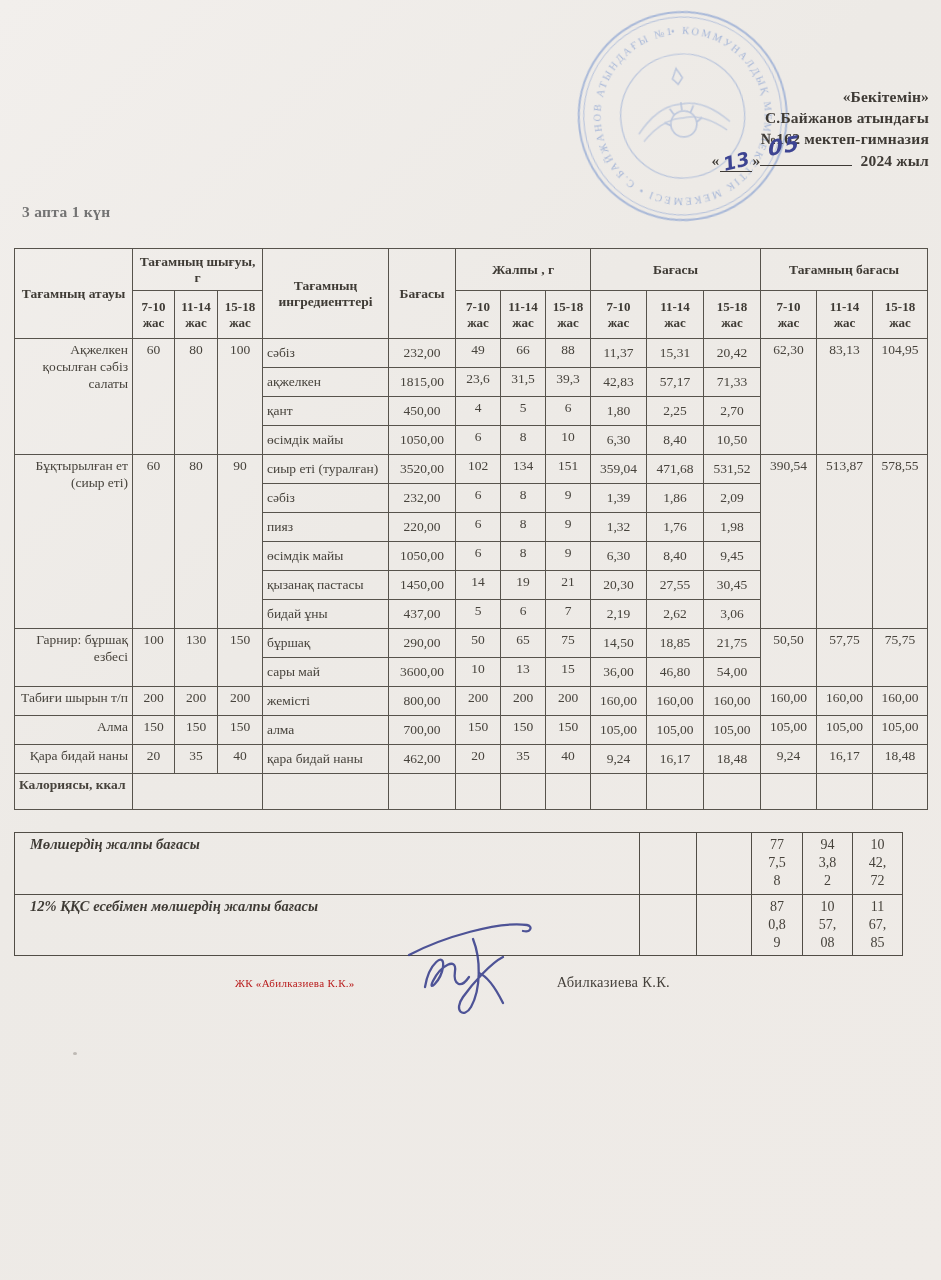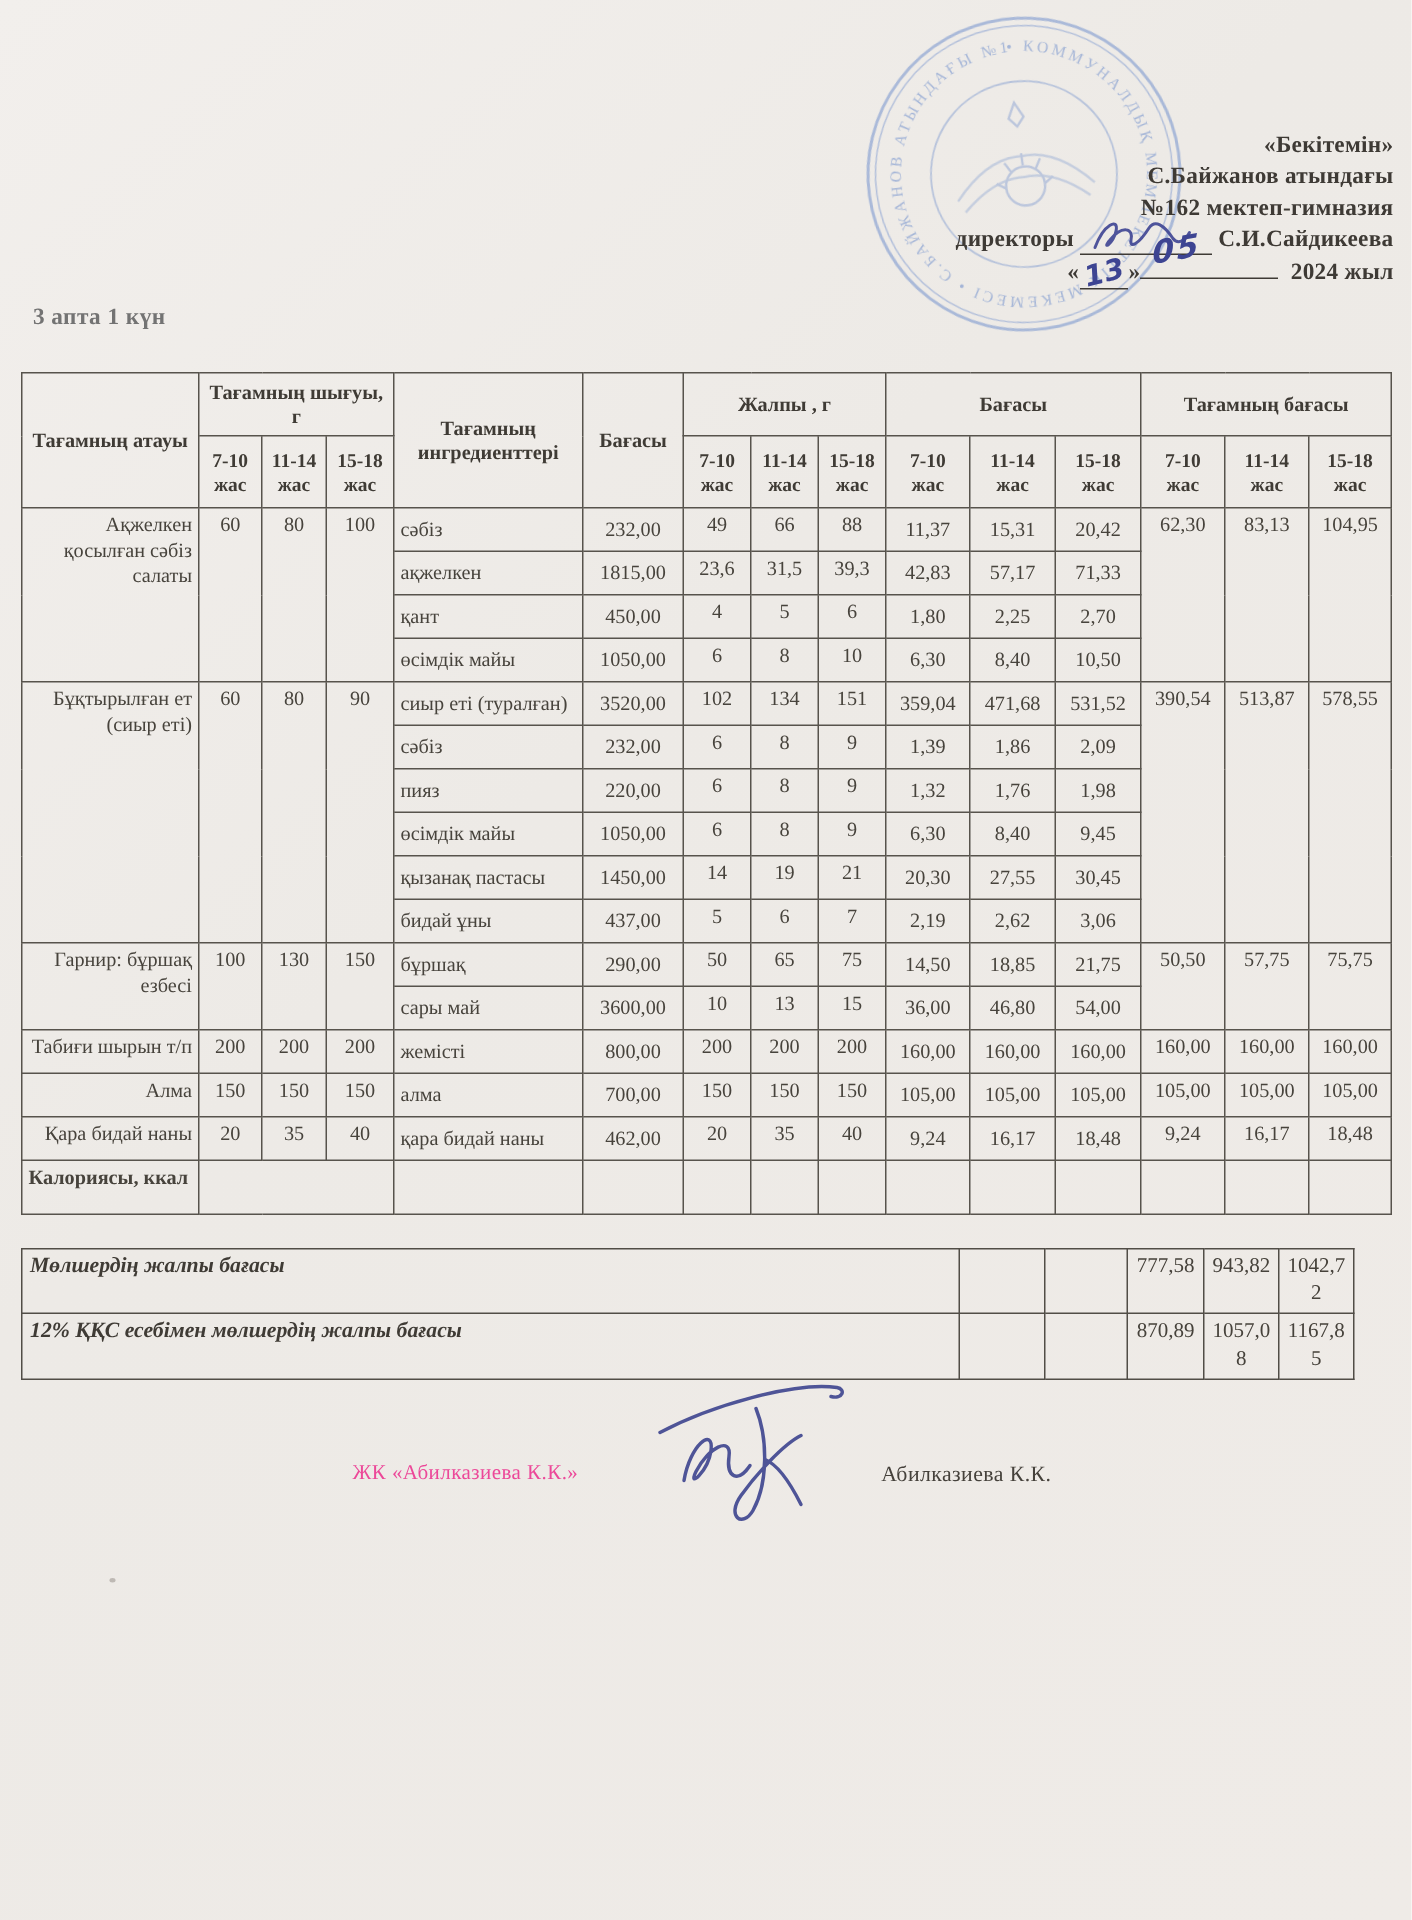--- a/index.html
+++ b/index.html
@@ -36,26 +36,26 @@
   table.menu thead tr:nth-child(2) th { height: 48px; font-size: 13px; }
   td.dishname { text-align:right; vertical-align: top; line-height: 1.25; font-size: 13.5px; }
   td.portion  { text-align:center; vertical-align: top; }
   td.ingname  { text-align:left; vertical-align: middle; line-height:1.2; height: 29px; }
   td.num      { text-align:center; vertical-align: middle; }
   td.gram     { text-align:center; vertical-align: top; }
   td.total    { text-align:center; vertical-align: top; font-size: 14px; line-height:1.25; word-break: break-all; }
   td.cal-label{ font-weight: bold; text-align:left; vertical-align: top; height: 36px; }
   
   table.summary { position:absolute; left: 14px; top: 832px; width: 888px; border-collapse: collapse; table-layout: fixed; }
-  table.summary td { border: 1.3px solid #514d46; padding: 3px 5px; height: 37px; }
+  table.summary td { border: 1.3px solid #514d46; padding: 3px 15px; height: 37px; }
   td.sum-label { font-style: italic; font-weight: bold; font-size: 14.5px; color:#3f3b35; vertical-align: top; }
   td.sum-val { text-align:center; vertical-align: top; font-size: 14px; line-height:1.3; word-break: break-all; color:#46423b; }
   
   .footer { position:absolute; left: 235px; top: 958px; display:flex; align-items:center; z-index:2; }
-  .footer .company { font-size: 14px; color:#ec4899; letter-spacing:.3px; }
+  .footer .company { font-size: 11px; color:#b91c1c; letter-spacing:.3px; }
   .footer .signer  { font-size: 14.5px; color:#45413b; letter-spacing:.3px; }
   .footer .big-sig { margin: -55px 24px -20px 48px; }
   .speck { position:absolute; left: 73px; top: 1052px; width:4px; height:3px; background:#a9a49e; border-radius:50%; opacity:.7; }
 </style>
 </head>
 <body>
 
 <div class="seal">
   <svg width="216" height="216" viewBox="0 0 216 216">
     <defs>
@@ -74,29 +74,20 @@
     <text font-family="Liberation Serif, serif" font-size="10.5" fill="#7c98cf" opacity=".8" letter-spacing="2.2">
       <textPath href="#sealArc">• КОММУНАЛДЫҚ МЕМЛЕКЕТТІК МЕКЕМЕСІ • С.БАЙЖАНОВ АТЫНДАҒЫ №162 МЕКТЕП-ГИМНАЗИЯ</textPath>
     </text>
   </svg>
 </div>
 
 <div class="approval">
   <div>«Бекітемін»</div>
   <div>С.Байжанов атындағы</div>
   <div>№162 мектеп-гимназия</div>
-  <div>
-    <span>директоры</span>
-    <span class="sig-line">
-      <svg width="70" height="34" viewBox="0 0 70 34">
-        <path d="M4 24 C10 8 20 4 18 13 C16 22 8 26 14 19 C22 9 30 11 28 19 C27 25 33 22 40 11 C44 5 50 9 56 18 C59 22 64 20 67 14" fill="none" stroke="#3d4492" stroke-width="2" stroke-linecap="round" opacity=".9"></path>
-      </svg>
-    </span>
-    <span>С.И.Сайдикеева</span>
-  </div>
   <div>
     «<span class="day-line"><span class="hw hw-day">13</span></span>»<span class="blank-line"><span class="hw hw-month">05</span></span>&nbsp;
     <span>2024 жыл</span>
   </div>
 </div>
 
 <div class="doc-title">3 апта 1 күн</div>
 
 <table class="menu">
   <colgroup>

